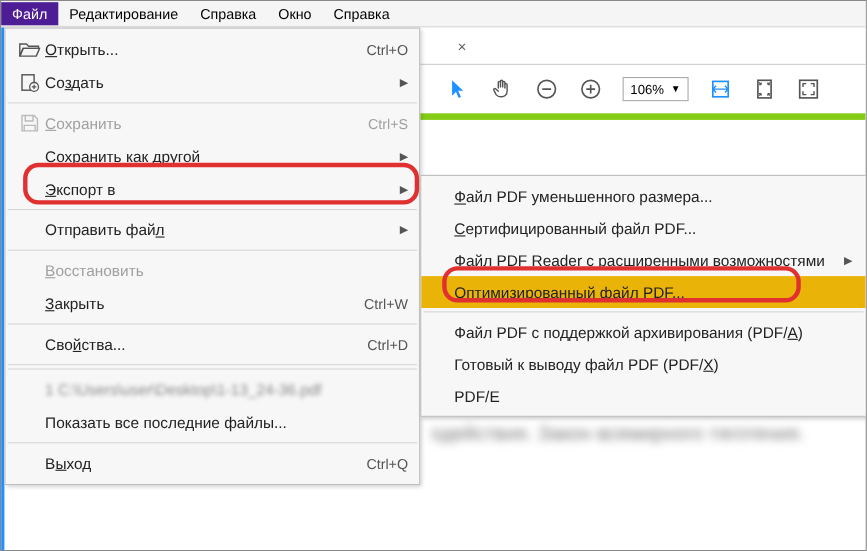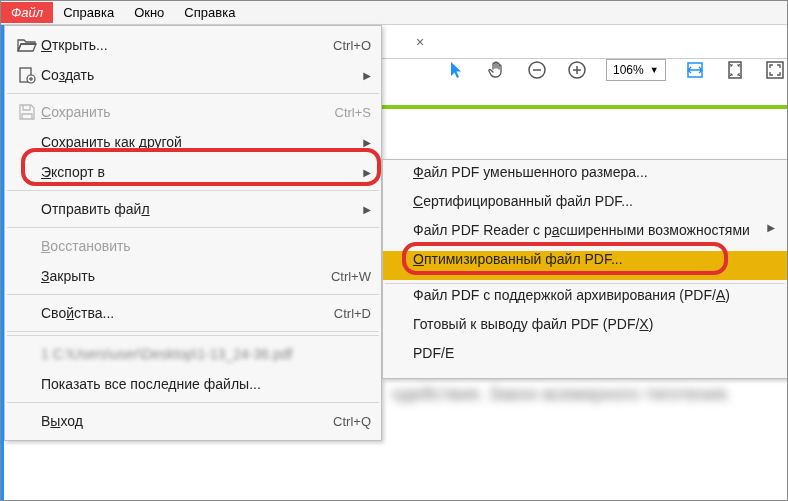--- a/index.html
+++ b/index.html
@@ -1,54 +1,55 @@
 <!DOCTYPE html>
 <html><head>
 <meta charset="utf-8">
 <style>
   * { box-sizing: border-box; margin: 0; padding: 0; font-family: "Segoe UI", Tahoma, sans-serif; }
   body { width: 788px; height: 501px; background: #fff; overflow: hidden; position: relative; border: 1px solid #888; }
   .menubar { height: 24px; background: #f5f5f5; display: flex; align-items: center; font-size: 13px; border-bottom: 1px solid #d0d0d0; }
   .menubar-item { padding: 3px 10px; cursor: default; }
-  .menubar-item.active { background: #ef4444; color: #fff; font-style: italic; }
+  .menubar-item.active { background: #4c1d95; color: #fff; }
   .blue-strip { position: absolute; left: 0; top: 24px; width: 3px; bottom: 0; background: #1e90ff; }
   .file-menu { position: absolute; left: 3px; top: 24px; width: 378px; background: #f7f7f7; border: 1px solid #bfbfbf; box-shadow: 2px 2px 4px rgba(0,0,0,0.2); padding: 4px 0; }
   .menu-row { display: flex; align-items: center; height: 30px; padding: 0 10px 0 8px; font-size: 14px; color: #222; position: relative; }
   .menu-row.disabled { color: #a0a0a0; }
   .menu-row .icon-slot { width: 28px; display: flex; justify-content: center; align-items: center; }
   .menu-row .label { flex: 1; }
   .menu-row .shortcut { font-size: 13px; color: #555; }
   .menu-row.disabled .shortcut { color: #a0a0a0; }
   .menu-row .arrow { width: 14px; text-align: right; font-size: 10px; color: #555; }
   .menu-sep { height: 1px; background: #d6d6d6; margin: 3px 2px; }
   .highlight-red { position: absolute; border: 4px solid #e03030; border-radius: 14px; pointer-events: none; }
   .hl1 { left: 20px; top: 147px; width: 360px; height: 38px; }
   .hl2 { left: 401px; top: 241px; width: 326px; height: 33px; }
   .submenu { position: absolute; left: 381px; top: 158px; width: 406px; background: #f7f7f7; border: 1px solid #bfbfbf; box-shadow: 2px 2px 4px rgba(0,0,0,0.2); padding: 4px 0; }
-  .sub-row { display: flex; height: 29px; padding: 0 12px 0 30px; font-size: 14px; color: #222; position: relative; }
+  .sub-row { display: flex; align-items: center; height: 29px; padding: 0 12px 0 30px; font-size: 14px; color: #222; position: relative; }
   .sub-row.hover { background: #eab308; }
   .sub-row .label { flex: 1; }
   .sub-row .arrow { width: 14px; text-align: right; font-size: 10px; color: #555; }
   .sub-sep { height: 1px; background: #d6d6d6; margin: 3px 2px; }
   .ul-char { text-decoration: underline; }
   .toolbar { position: absolute; left: 381px; top: 24px; right: 0; height: 84px; background: #fff; }
   .tabbar { height: 34px; border-bottom: 1px solid #ccc; display: flex; align-items: center; padding-left: 30px; }
   .tab-close { width: 16px; height: 16px; display: flex; align-items: center; justify-content: center; font-size: 14px; color: #666; border: 1px solid transparent; }
-  .tool-row { height: 50px; display: flex; gap: 18px; padding-left: 64px; border-bottom: 4px solid #84cc16; }
+  .tool-row { height: 50px; display: flex; align-items: center; gap: 18px; padding-left: 24px; border-bottom: 6px solid #84cc16; }
   .tool-btn { width: 22px; height: 22px; display: flex; align-items: center; justify-content: center; color: #555; }
   .zoom-box { display: flex; align-items: center; border: 1px solid #aaa; height: 22px; padding: 0 6px; font-size: 12px; gap: 6px; }
   .bg-blur { position: absolute; left: 381px; top: 108px; right: 0; bottom: 0; color: #777; filter: blur(4px); font-size: 18px; padding: 260px 10px 0 10px; line-height: 2.8; }
   .recent-blur { filter: blur(2px); color: #888; }
   svg { display: block; }
 </style>
 </head>
 <body>
 
 <div class="menubar">
   <div class="menubar-item active">Файл</div>
+  <div class="menubar-item">Редактирование</div>
   <div class="menubar-item">Справка</div>
   <div class="menubar-item">Окно</div>
   <div class="menubar-item">Справка</div>
 </div>
 
 <div class="blue-strip"></div>
 
 <div class="toolbar">
   <div class="tabbar">
     <div class="tab-close">×</div>

